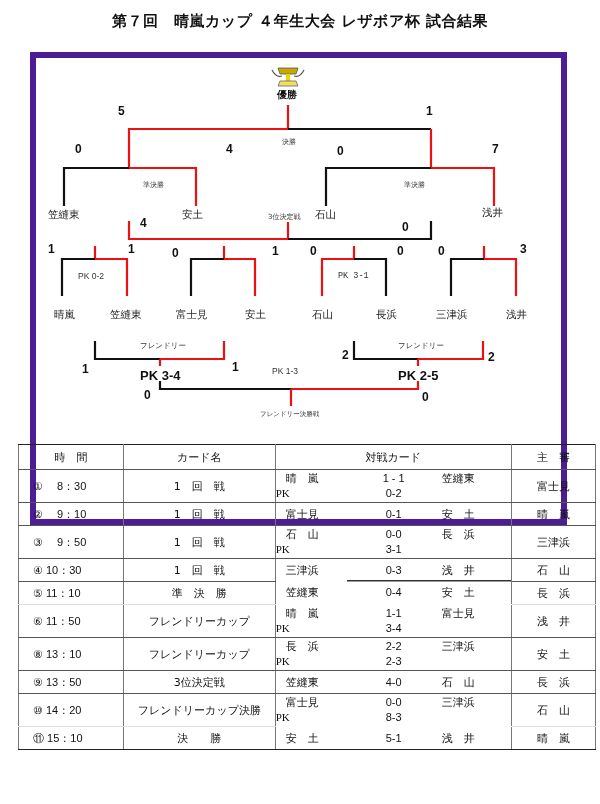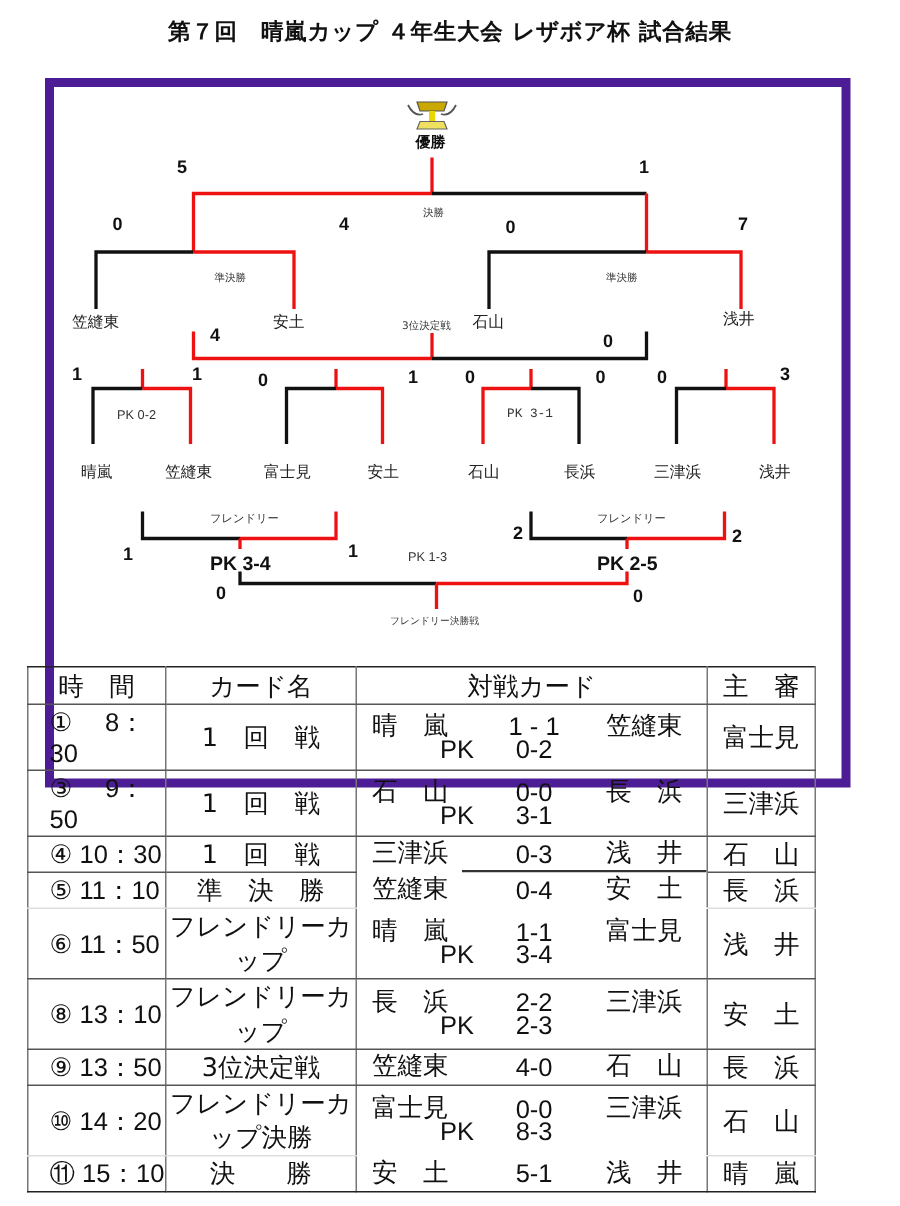--- a/index.html
+++ b/index.html
@@ -19,22 +19,22 @@
 
   .bl { position: absolute; white-space: nowrap; }
   .score { font-family: "Liberation Sans", sans-serif; font-weight: bold; font-size: 12px; color: #111; }
   .team { font-size: 10.5px; color: #222; }
   .small { font-size: 7px; color: #333; }
   .pk { font-size: 8.5px; color: #333; font-family: "Liberation Sans", sans-serif; }
   .pkb { font-size: 13px; color: #111; font-weight: bold; font-family: "Liberation Sans", sans-serif; }
   .champ { font-size: 10px; font-weight: bold; color: #111; }
 
   table.results {
-    position: absolute; left: 18px; top: 444px; width: 526px;
-    border-collapse: collapse; font-size: 17px; color: #111;
+    position: absolute; left: 18px; top: 444px; width: 578px;
+    border-collapse: collapse; font-size: 11px; color: #111;
   }
   table.results td, table.results th {
     border-left: 1.5px solid #777; border-right: 1.5px solid #777;
     font-weight: normal; text-align: center; vertical-align: middle;
   }
   table.results th { height: 25px; border-top: 1.5px solid #222; border-bottom: 1.5px solid #555; }
   table.results .c-time { width: 104px; text-align: left; padding-left: 14px; font-family: "Liberation Sans", sans-serif; }
   table.results .c-card { width: 150px; }
   table.results .c-match { width: 233px; padding: 0; }
   table.results .c-ref { width: 83px; }
@@ -43,21 +43,21 @@
   table.results tr.row.nobot td.c-ref { border-bottom: 1px solid #ddd; }
   table.results tr.row.last td { border-bottom: 1.5px solid #222; margin-left: 48px; }
   table.results tr.row.match-nobot td.c-match { border-bottom: 1px solid #fff; }
   table.results tr.row.match-halfline td.c-match { border-bottom: none; background-image: linear-gradient(#333,#333); background-size: 70% 1.5px; background-position: right bottom; background-repeat: no-repeat; }
 
   .mgrid { display: grid; grid-template-columns: 78px 80px 75px; align-items: center; }
   .mgrid span { display: block; line-height: 15px; }
   .mgrid .a { text-align: left; padding-left: 10px; }
   .mgrid .s { text-align: center; font-family: "Liberation Sans", sans-serif; }
   .mgrid .b { text-align: left; padding-left: 8px; }
-  .mgrid .pkl { text-align: right; padding-left: 0; font-family: Liberation Sans, sans-serif; }
+  .mgrid .pkl { text-align: left; padding-left: 0; font-family: Liberation Serif, serif; }
   .h1 { height: 23px; }
   .h2 { height: 33px; }
 </style>
 </head>
 <body>
 
 <div class="title">第７回　晴嵐カップ ４年生大会 レザボア杯 試合結果</div>
 
 <div class="bracket-frame">
   <svg width="537" height="371" viewBox="0 0 537 371">
@@ -202,20 +202,32 @@
           <span class="s">1 - 1</span>
           <span class="b">笠縫東</span>
           <span class="pkl">PK</span>
           <span class="s">0-2</span>
           <span></span>
         </div>
       </td>
       <td class="c-ref">富士見</td>
     </tr>
 
+    <tr class="row h1">
+      <td class="c-time">②　 9：10</td>
+      <td class="c-card">1　回　戦</td>
+      <td class="c-match">
+        <div class="mgrid">
+          <span class="a">富士見</span>
+          <span class="s">0-1</span>
+          <span class="b">安　土</span>
+        </div>
+      </td>
+      <td class="c-ref">晴　嵐</td>
+    </tr>
 
     <tr class="row h2">
       <td class="c-time">③　 9：50</td>
       <td class="c-card">1　回　戦</td>
       <td class="c-match">
         <div class="mgrid">
           <span class="a">石　山</span>
           <span class="s">0-0</span>
           <span class="b">長　浜</span>
           <span class="pkl">PK</span>

